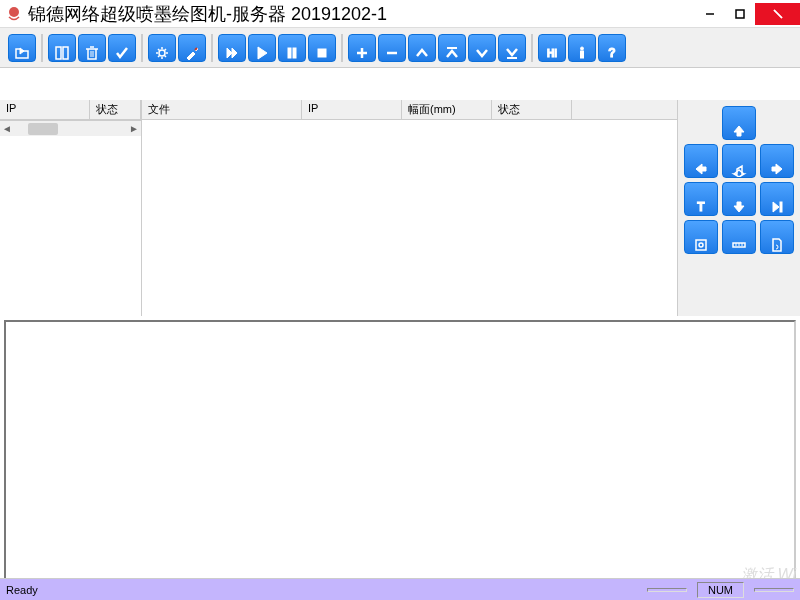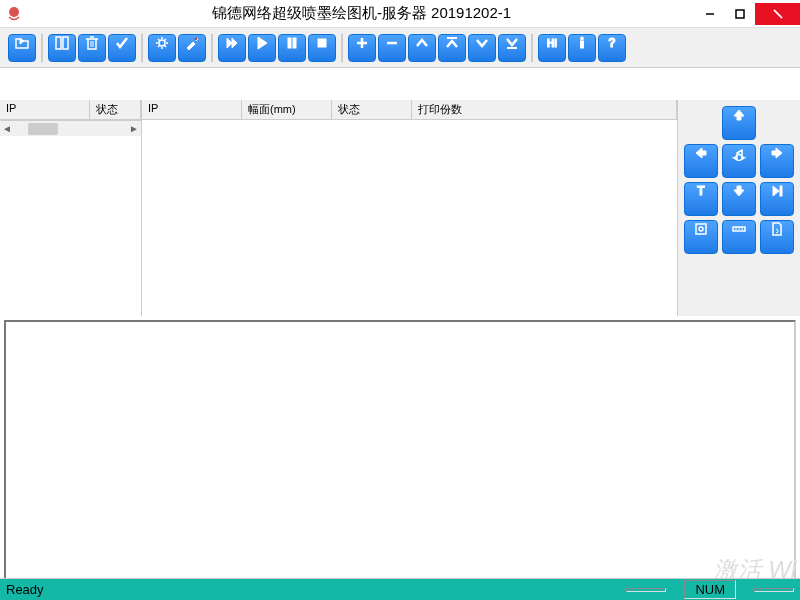--- a/index.html
+++ b/index.html
@@ -1,48 +1,48 @@
 <!DOCTYPE html>
 <html><head>
 <meta charset="utf-8">
 <style>
 * { box-sizing: border-box; margin: 0; padding: 0; }
 body { font-family: "Microsoft YaHei", Arial, sans-serif; font-size: 12px; background: #fff; overflow: hidden; width: 800px; height: 600px; position: relative; }
 .titlebar { height: 28px; background: #fff; display: flex; align-items: center; border-bottom: 1px solid #ddd; }
 .titlebar .logo { width: 20px; height: 20px; margin: 0 4px; display: flex; align-items: center; justify-content: center; }
-.titlebar .title { flex: 1; text-align: center; font-size: 15px; color: #000; }
+.titlebar .title { flex: 1; text-align: left; font-size: 18px; color: #000; }
 .titlebar .winbtns { display: flex; }
 .titlebar .winbtn { width: 30px; height: 22px; display: flex; align-items: center; justify-content: center; font-size: 14px; cursor: pointer; }
 .titlebar .winbtn.close { background: #e81123; color: #fff; width: 45px; }
 .toolbar { height: 40px; padding: 4px 8px; display: flex; align-items: center; gap: 2px; background: #f0f0f0; border-bottom: 1px solid #ccc; }
-.tbtn { width: 28px; height: 28px; border: 1px solid #0d6fd8; border-radius: 4px; background: linear-gradient(#4da3ff,#1e7ae6); display: flex; align-items: flex-start; justify-content: center; cursor: pointer; color: #fff; }
+.tbtn { width: 28px; height: 28px; border: 1px solid #0d6fd8; border-radius: 4px; background: linear-gradient(#4da3ff,#1e7ae6); display: flex; align-items: flex-end; justify-content: center; cursor: pointer; color: #fff; }
 .tbtn svg { width: 16px; height: 16px; fill: #fff; stroke: #fff; }
 .tsep { width: 2px; height: 28px; background: #ccc; margin: 0 3px; }
 .mainrow { display: flex; height: 216px; margin-top: 32px; }
 .leftpanel { width: 142px; border-right: 1px solid #ccc; display: flex; flex-direction: column; background: #fff; }
 .lhead { display: flex; background: #f0f0f0; border-bottom: 1px solid #ccc; height: 20px; }
 .lhead div { padding: 2px 6px; border-right: 1px solid #ccc; font-size: 11px; }
 .lrow { display: flex; align-items: center; height: 18px; background: #0a84ff; color: #fff; font-size: 11px; }
 .lrow input { margin: 0 3px; }
 .lbody { flex: 1; overflow: auto; }
 .lscroll { height: 16px; background: #f0f0f0; border-top: 1px solid #ccc; display: flex; align-items: center; }
 .lscroll .thumb { width: 30px; height: 12px; background: #ccc; margin-left: 14px; border-radius: 2px; }
 .lscroll .arr { width: 14px; text-align: center; font-size: 10px; color: #666; }
 .centerpanel { flex: 1; border-right: 1px solid #ccc; background: #fff; }
 .chead { display: flex; background: #f0f0f0; border-bottom: 1px solid #ccc; height: 20px; }
 .chead div { padding: 2px 6px; border-right: 1px solid #ccc; font-size: 11px; }
 .rightpanel { width: 122px; padding: 6px; background: #f0f0f0; }
 .navgrid { display: grid; grid-template-columns: repeat(3, 34px); grid-template-rows: repeat(4, 34px); gap: 4px; }
 .navgrid .tbtn { width: 34px; height: 34px; }
 .navgrid .empty { visibility: hidden; }
 .bottompanel { height: 290px; margin: 4px; border: 2px inset #ccc; background: #fff; }
-.statusbar { position: absolute; bottom: 0; left: 0; right: 0; height: 22px; background: #14b8a6; border-top: 1px solid #ccc; display: flex; align-items: center; padding: 0 6px; font-size: 13px; }
+.statusbar { position: absolute; bottom: 0; left: 0; right: 0; height: 22px; background: #c4b5fd; border-top: 1px solid #ccc; display: flex; align-items: center; padding: 0 6px; font-size: 11px; }
 .statusbar .spacer { flex: 1; }
-.statusbar .cell { border: 1px inset #ddd; padding: 1px 10px; margin-left: 18px; min-width: 40px; text-align: center; }
-.watermark { position: absolute; right: 4px; bottom: 14px; color: #ddd; font-size: 24px; font-style: italic; pointer-events: none; }
+.statusbar .cell { border: 1px inset #ddd; padding: 1px 10px; margin-left: 10px; min-width: 40px; text-align: center; }
+.watermark { position: absolute; right: 4px; bottom: 14px; color: #ddd; font-size: 16px; font-style: italic; pointer-events: none; }
 </style>
 </head>
 <body>
 
 <div class="titlebar">
   <div class="logo">
     <svg viewBox="0 0 20 20">
         <circle cx="10" cy="8" r="5" fill="#d9534f"></circle>
         <path d="M5 13 Q10 18 15 13" stroke="#d9534f" fill="none" stroke-width="1.5"></path>
       </svg>
@@ -191,24 +191,24 @@
     <div class="lscroll">
       <div class="arr">◄</div>
         <div class="thumb"></div>
         <div style="flex:1"></div>
         <div class="arr">►</div>
     </div>
   </div>
 
   <div class="centerpanel">
     <div class="chead">
+      <div style="width:160px">文件</div>
       <div style="width:100px">IP</div>
       <div style="width:90px">幅面(mm)</div>
       <div style="width:80px">状态</div>
-      <div style="flex:1">打印份数</div>
     </div>
   </div>
 
   <div class="rightpanel">
     <div class="navgrid">
       <div class="empty"></div>
       <div class="tbtn">
           <svg viewBox="0 0 16 16">
             <path d="M8 3l-5 6h3v4h4v-4h3z" fill="#fff"></path>
           </svg>

